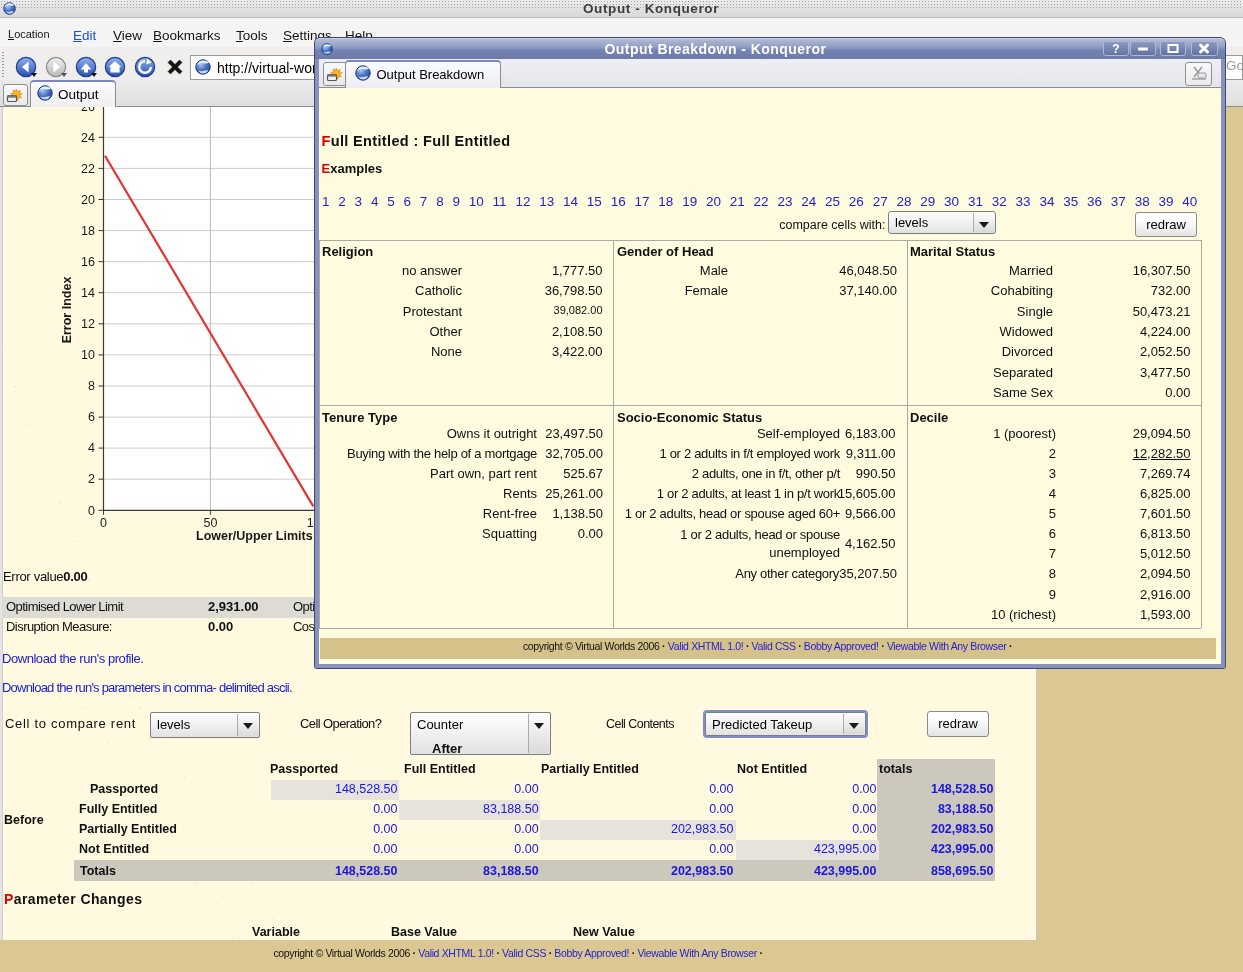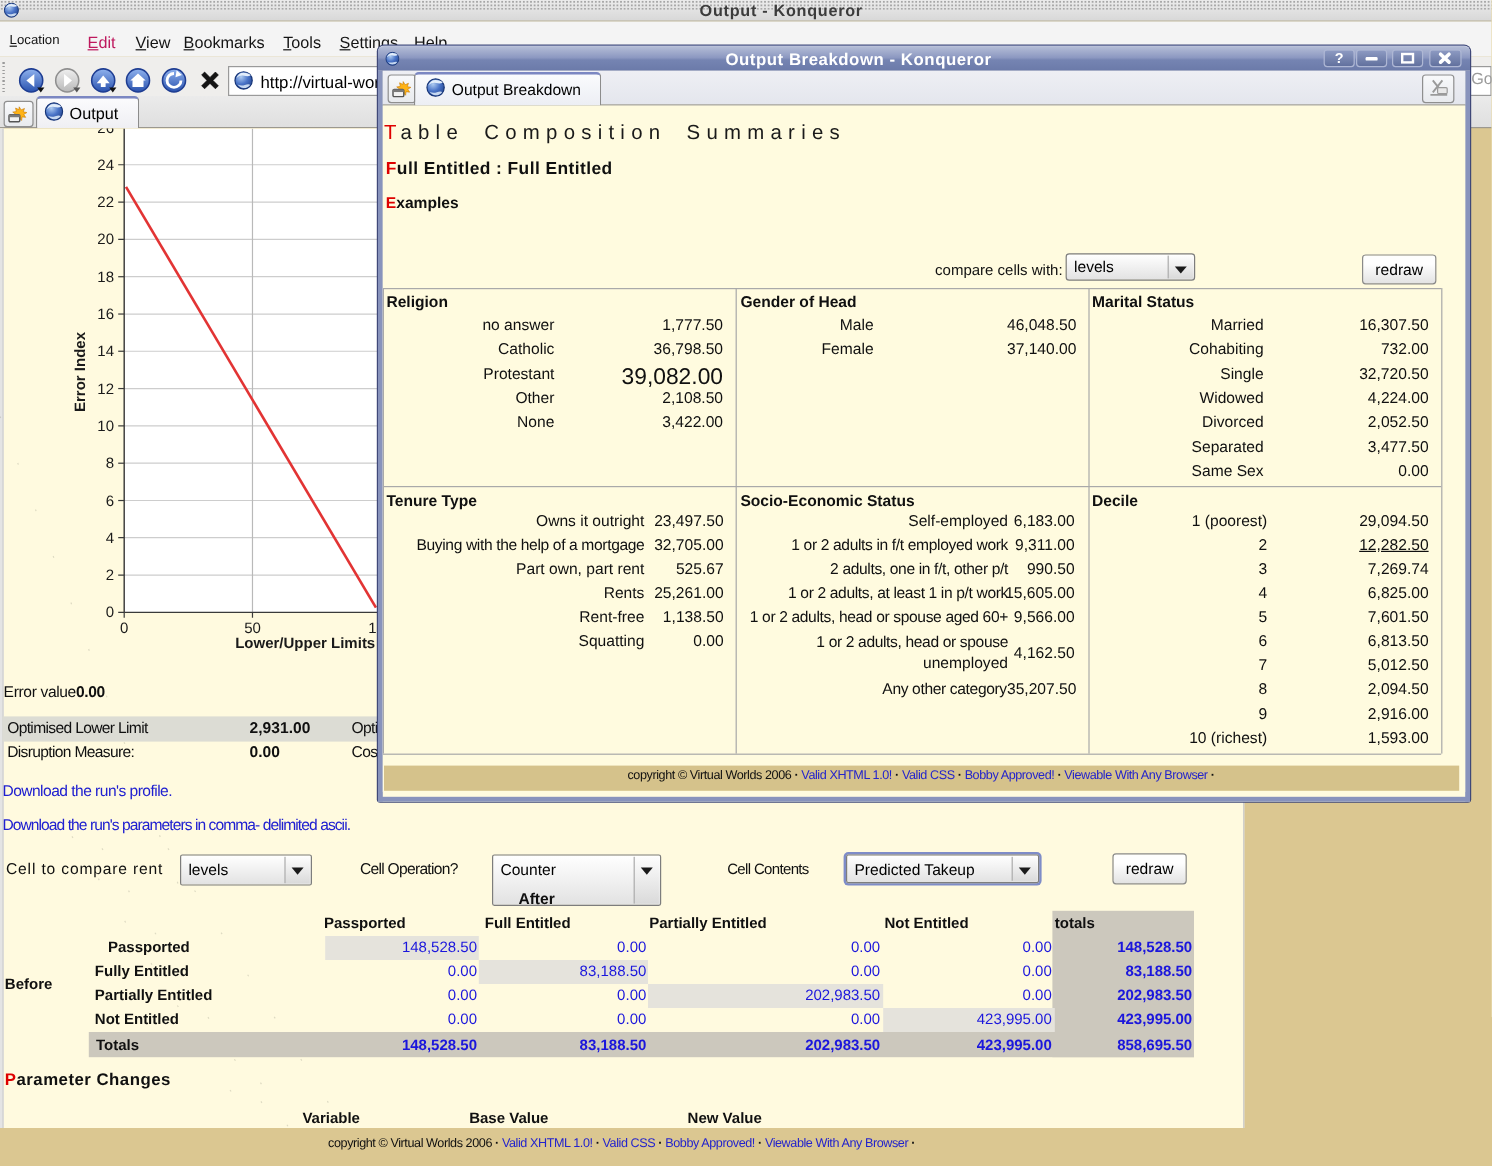--- a/index.html
+++ b/index.html
@@ -41,21 +41,21 @@
 <div class="abs" style="left:0;top:0;width:1243px;height:8px;background-image:radial-gradient(#9E9E9E 26%,rgba(0,0,0,0) 32%);background-size:3px 3px;opacity:.9;"></div>
 </div>
 <svg class="abs" style="left:3px;top:2px;opacity:1.0" width="13" height="13" viewBox="0 0 16 16">
     <circle cx="8" cy="8" r="7.2" fill="url(#gE)" stroke="#173577" stroke-width="1"></circle>
     <path d="M2 6 Q5 3.4 8.5 4.2 Q12 5 14 3.8 Q12.4 1.6 8 1.6 Q4 1.6 2 6Z" fill="#E2EDFA" opacity="1"></path>
     <path d="M3 11.5 Q6 12.8 9 11.8 Q12 10.8 13.6 11.6 Q11.6 14.4 8 14.4 Q5 14.4 3 11.5Z" fill="#D7E5F7" opacity="0.9"></path>
   </svg>
 <div class="t " style="font-size:13.5px;font-weight:bold;color:#3C3C3C;left:0px;top:2.3px;left:583px;letter-spacing:0.6px;">Output - Konqueror</div>
 <div class="abs" style="left:0;top:18px;width:1243px;height:29px;background:#F4F4F4;"></div>
 <div class="t " style="font-size:11px;color:#141414;left:8px;top:28.8px;"><u>L</u>ocation</div>
-<div class="t " style="font-size:13.5px;color:#be185d;left:73px;top:28.8px;"><u>E</u>dit</div>
+<div class="t " style="font-size:13.5px;color:#1d4ed8;left:73px;top:28.8px;"><u>E</u>dit</div>
 <div class="t " style="font-size:13.5px;color:#141414;left:113px;top:28.8px;"><u>V</u>iew</div>
 <div class="t " style="font-size:13.5px;color:#141414;left:153px;top:28.8px;"><u>B</u>ookmarks</div>
 <div class="t " style="font-size:13.5px;color:#141414;left:236px;top:28.8px;"><u>T</u>ools</div>
 <div class="t " style="font-size:13.5px;color:#141414;left:283px;top:28.8px;"><u>S</u>ettings</div>
 <div class="t " style="font-size:13.5px;color:#141414;left:345px;top:28.8px;"><u>H</u>elp</div>
 <div class="abs" style="left:0;top:47px;width:1243px;height:33px;background:#EFEEEC;border-bottom:1px solid #D7D7D7;"></div>
 <div class="abs" style="left:2px;top:50px;width:3px;height:27px;background-image:repeating-linear-gradient(0deg,#9a9a9a 0 1px,transparent 1px 3px);width:2px;"></div>
 <svg class="abs" style="left:15px;top:56px" width="22" height="22" viewBox="0 0 22 22">
     <circle cx="11" cy="11" r="9.6" fill="url(#gB)" stroke="#1E3D92" stroke-width="1.3"></circle>
     <path d="M13.6 5.6 L7 11 L13.6 16.4 Z" fill="#fff"></path>
@@ -292,23 +292,23 @@
         <path d="M3 11.5 Q6 12.8 9 11.8 Q12 10.8 13.6 11.6 Q11.6 14.4 8 14.4 Q5 14.4 3 11.5Z" fill="#D7E5F7" opacity="0.9"></path>
       </svg>
 <div class="t" style="left:58px;top:9px;font-size:13px;color:#000;">Output Breakdown</div>
 <div class="minib" style="left:866px;top:3px;width:27px;height:24px;"></div>
 <svg class="abs" style="left:871px;top:6px" width="18" height="18" viewBox="0 0 18 18">
         <path d="M4 2 L12 12 M12 2 L4 12" stroke="#9a9a9a" stroke-width="1.6"></path>
         <rect x="8" y="8" width="8" height="5" rx="1" fill="#E8E8E8" stroke="#9a9a9a"></rect>
         <path d="M2 14 L16 14" stroke="#9a9a9a" stroke-width="1.4"></path>
       </svg>
 <div class="abs" id="pg" style="left:0;top:29px;width:902px;height:572px;background:#FFFBDF;overflow:hidden;">
-<div class="t " style="font-size:17px;color:#1A1A1A;left:1.5px;top:14.4px;letter-spacing:5.2px;word-spacing:7px;"><span class="red">T</span>able Composition Summaries</div>
         <div class="t " style="font-size:14.5px;font-weight:bold;left:3px;top:46.0px;letter-spacing:0.35px;"><span class="red">F</span>ull Entitled : Full Entitled</div>
         <div class="t " style="font-size:13px;font-weight:bold;left:3px;top:74.2px;"><span class="red">E</span>xamples</div>
+        <div class="t" style="left:3.5px;top:107.3px;width:876px;font-size:13.5px;color:#2424C8;word-spacing:5.05px;">1 2 3 4 5 6 7 8 9 10 11 12 13 14 15 16 17 18 19 20 21 22 23 24 25 26 27 28 29 30 31 32 33 34 35 36 37 38 39 40</div>
         <div class="t " style="font-size:12.5px;right:335px;top:131.1px;text-align:right;">compare cells with:</div>
         <div class="combo" style="left:569.5px;top:123.5px;width:108px;height:23px;border-radius:3px;">
           <span style="top:3px;">levels</span>
           <i class="ar"></i>
         </div>
         <div class="btn" style="left:816.5px;top:124px;width:62px;height:25px;line-height:23px;">redraw</div>
         <div class="line" style="left:0.5px;top:152px;width:881.5px;height:1px;"></div>
         <div class="line" style="left:0.5px;top:317px;width:881.5px;height:1px;"></div>
         <div class="line" style="left:0.5px;top:540px;width:881.5px;height:1px;"></div>
         <div class="line" style="left:0.5px;top:152px;width:1px;height:388px;"></div>
@@ -319,35 +319,35 @@
         <div class="t " style="font-size:13px;font-weight:bold;left:298.5px;top:157.2px;">Gender of Head</div>
         <div class="t " style="font-size:13px;font-weight:bold;left:591.5px;top:157.2px;">Marital Status</div>
         <div class="t " style="font-size:13px;font-weight:bold;left:3.5px;top:323.2px;">Tenure Type</div>
         <div class="t " style="font-size:13px;font-weight:bold;left:298.5px;top:323.2px;">Socio-Economic Status</div>
         <div class="t " style="font-size:13px;font-weight:bold;left:591.5px;top:323.2px;">Decile</div>
         <div class="t " style="font-size:13px;right:758.5px;top:176.2px;text-align:right;">no answer</div>
         <div class="t " style="font-size:13px;right:618px;top:176.2px;text-align:right;">1,777.50</div>
         <div class="t " style="font-size:13px;right:758.5px;top:196.6px;text-align:right;">Catholic</div>
         <div class="t " style="font-size:13px;right:618px;top:196.6px;text-align:right;">36,798.50</div>
         <div class="t " style="font-size:13px;right:758.5px;top:217.0px;text-align:right;">Protestant</div>
-        <div class="t " style="font-size:19px;right:618px;top:217.0px;text-align:right;">39,082.00</div>
+        <div class="t " style="font-size:11px;right:618px;top:217.0px;text-align:right;">39,082.00</div>
         <div class="t " style="font-size:13px;right:758.5px;top:237.4px;text-align:right;">Other</div>
         <div class="t " style="font-size:13px;right:618px;top:237.4px;text-align:right;">2,108.50</div>
         <div class="t " style="font-size:13px;right:758.5px;top:257.8px;text-align:right;">None</div>
         <div class="t " style="font-size:13px;right:618px;top:257.8px;text-align:right;">3,422.00</div>
         <div class="t " style="font-size:13px;right:492.5px;top:176.2px;text-align:right;">Male</div>
         <div class="t " style="font-size:13px;right:323.5px;top:176.2px;text-align:right;">46,048.50</div>
         <div class="t " style="font-size:13px;right:492.5px;top:196.6px;text-align:right;">Female</div>
         <div class="t " style="font-size:13px;right:323.5px;top:196.6px;text-align:right;">37,140.00</div>
         <div class="t " style="font-size:13px;right:167.5px;top:176.2px;text-align:right;">Married</div>
         <div class="t " style="font-size:13px;right:30px;top:176.2px;text-align:right;">16,307.50</div>
         <div class="t " style="font-size:13px;right:167.5px;top:196.6px;text-align:right;">Cohabiting</div>
         <div class="t " style="font-size:13px;right:30px;top:196.6px;text-align:right;">732.00</div>
         <div class="t " style="font-size:13px;right:167.5px;top:217.0px;text-align:right;">Single</div>
-        <div class="t " style="font-size:13px;right:30px;top:217.0px;text-align:right;">32,720.50</div>
+        <div class="t " style="font-size:13px;right:30px;top:217.0px;text-align:right;">50,473.21</div>
         <div class="t " style="font-size:13px;right:167.5px;top:237.4px;text-align:right;">Widowed</div>
         <div class="t " style="font-size:13px;right:30px;top:237.4px;text-align:right;">4,224.00</div>
         <div class="t " style="font-size:13px;right:167.5px;top:257.8px;text-align:right;">Divorced</div>
         <div class="t " style="font-size:13px;right:30px;top:257.8px;text-align:right;">2,052.50</div>
         <div class="t " style="font-size:13px;right:167.5px;top:278.2px;text-align:right;">Separated</div>
         <div class="t " style="font-size:13px;right:30px;top:278.2px;text-align:right;">3,477.50</div>
         <div class="t " style="font-size:13px;right:167.5px;top:298.6px;text-align:right;">Same Sex</div>
         <div class="t " style="font-size:13px;right:30px;top:298.6px;text-align:right;">0.00</div>
         <div class="t " style="font-size:13px;right:683.5px;top:339.2px;text-align:right;">Owns it outright</div>
         <div class="t " style="font-size:13px;right:617.5px;top:339.2px;text-align:right;">23,497.50</div>

